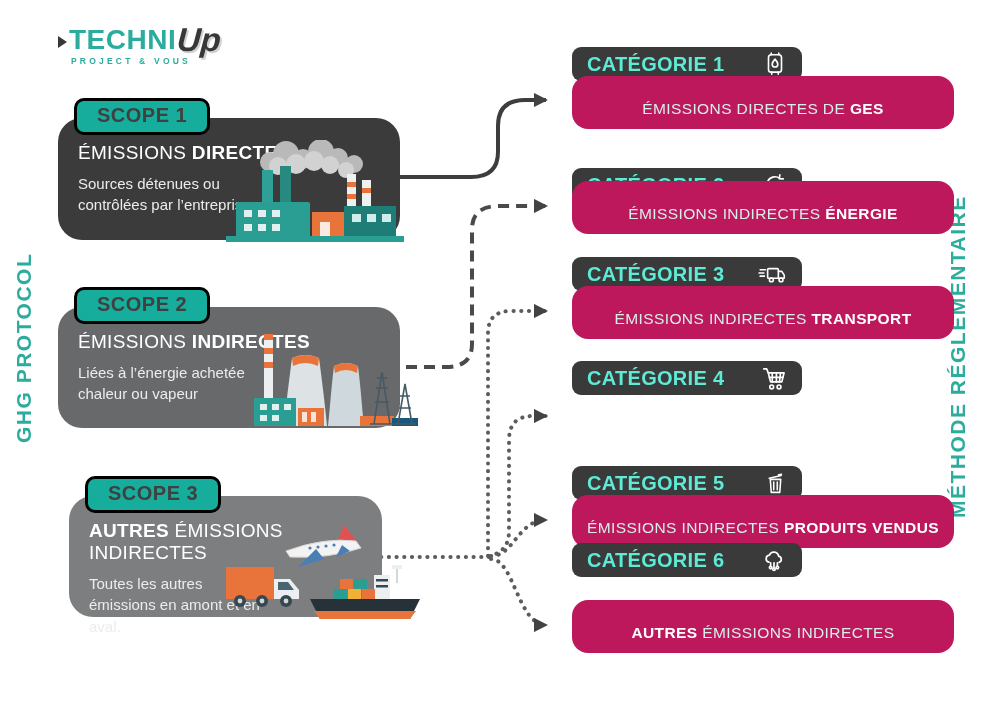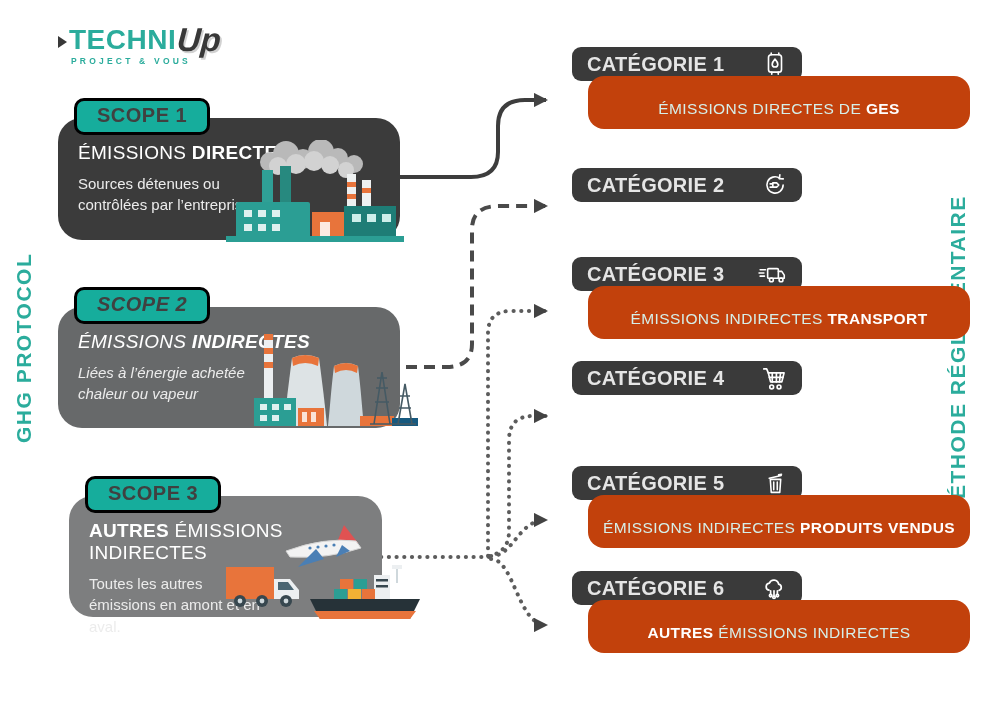--- a/index.html
+++ b/index.html
@@ -19,36 +19,36 @@
   .side-label { position:absolute; writing-mode:vertical-rl; transform:rotate(180deg); color:#2bac9c; font-size:21px; font-weight:600; letter-spacing:1.5px; text-align:center; white-space:nowrap; }
   .side-label.left { left:12px; top:248px; height:200px; }
   .side-label.right { left:946px; top:190px; height:334px; }
 
   
   .connectors { position:absolute; left:0; top:0; pointer-events:none; }
 
   
   .scope-card { position:absolute; border-radius:24px; color:#fff; padding:24px 0 0 20px; }
   .scope-card.s1 { left:58px; top:118px; width:342px; height:122px; background:#3b3b3b; }
-  .scope-card.s2 { left:58px; top:307px; width:342px; height:121px; background:#67696a;font-style:italic; }
+  .scope-card.s2 { left:58px; top:307px; width:342px; height:121px; background:#67696a; }
   .scope-card.s3 { left:69px; top:496px; width:313px; height:121px; background:#7d7e7f; }
   .scope-badge { position:absolute; left:16px; top:-20px; background:#16ad9c; color:#404040; font-size:20px; font-weight:700; letter-spacing:.5px; padding:3px 20px 5px; border-radius:10px; border:3px solid #000000; }
   .scope-title { font-size:19px; letter-spacing:.3px; margin-bottom:9px; font-weight:400; }
   .scope-title b { font-weight:700; }
   .scope-desc { font-size:15px; line-height:1.42; color:#ececec; width:182px; }
   .illus { position:absolute; }
   .illus.factory { right:-4px; bottom:-2px; }
   .illus.plant { right:-22px; bottom:-4px; }
   .illus.transport { right:-38px; bottom:-16px; }
 
   
-  .cat-box { position:absolute; left:588px; width:382px; height:53px; background:#c2410c; border-radius:16px; display:flex; align-items:center; justify-content:center; padding-top:12px; }
+  .cat-box { position:absolute; left:572px; width:382px; height:53px; background:#be185d; border-radius:16px; display:flex; align-items:center; justify-content:center; padding-top:12px; }
   .cat-label { font-size:15.5px; letter-spacing:.4px; color:#d6efe9; text-align:center; white-space:nowrap; }
   .cat-label b { color:#ffffff; font-weight:700; }
-  .cat-badge { position:absolute; left:572px; width:230px; height:34px; background:#3a3a3a; border-radius:9px; display:flex; align-items:center; justify-content:space-between; padding:0 14px 0 15px; color:#e5e5e5; }
+  .cat-badge { position:absolute; left:572px; width:230px; height:34px; background:#3a3a3a; border-radius:9px; display:flex; align-items:center; justify-content:space-between; padding:0 14px 0 15px; color:#5eead4; }
   .cat-badge .cat-badge-label { font-size:20px; font-weight:700; letter-spacing:.3px; }
   .cat-badge svg { display:block; }
 </style>
 </head>
 <body>
 
 <div class="canvas">
 
   <svg class="connectors" width="1000" height="708" viewBox="0 0 1000 708">
     <defs>
@@ -224,20 +224,23 @@
 
   <div class="cat-badge" style="top:168px">
     <span class="cat-badge-label">CATÉGORIE 2</span>
     <svg width="26" height="26" viewBox="0 0 24 24" fill="none" stroke="#fff" stroke-width="1.5" stroke-linecap="round" stroke-linejoin="round">
       <path d="M19.5 12a7.5 7.5 0 1 1-3.2-6.2"></path>
       <path d="M16.5 2.5 L16 6.2 L19.6 6.4"></path>
       <path d="M8.5 12h3.5l2-2-2-2H8.5z" transform="translate(1.5 2)"></path>
       <path d="M8 10.5H6 M8 13.5H6" transform="translate(1.5 0.5)"></path>
     </svg>
   </div>
+  <div class="cat-box" style="top:181px">
+    <div class="cat-label"><span>ÉMISSIONS INDIRECTES </span><b>ÉNERGIE</b><span></span></div>
+  </div>
 
   <div class="cat-badge" style="top:257px">
     <span class="cat-badge-label">CATÉGORIE 3</span>
     <svg width="30" height="26" viewBox="0 0 28 24" fill="none" stroke="#fff" stroke-width="1.5" stroke-linecap="round" stroke-linejoin="round">
       <rect x="9" y="7" width="10" height="9" rx="1"></rect>
       <path d="M19 9.5h3.2L24.5 13v3H19"></path>
       <circle cx="12.5" cy="17.5" r="1.8"></circle>
         <circle cx="21.5" cy="17.5" r="1.8"></circle>
       <path d="M2 8h5 M1 11h4.5 M2 14h4"></path>
     </svg>
@@ -262,21 +265,21 @@
     <svg width="25" height="26" viewBox="0 0 24 24" fill="none" stroke="#fff" stroke-width="1.5" stroke-linecap="round" stroke-linejoin="round">
       <path d="M7 8.5h10l-.9 12.5H7.9z"></path>
       <path d="M10.3 11v7.5 M13.7 11v7.5"></path>
       <path d="M6 7.5 L17.5 4.8 M15 4.2l2.8-.6"></path>
     </svg>
   </div>
   <div class="cat-box" style="top:495px">
     <div class="cat-label"><span>ÉMISSIONS INDIRECTES </span><b>PRODUITS VENDUS</b><span></span></div>
   </div>
 
-  <div class="cat-badge" style="top:571px">
+  <div class="cat-badge" style="top:543px">
     <span class="cat-badge-label">CATÉGORIE 6</span>
     <svg width="28" height="27" viewBox="0 0 24 24" fill="none" stroke="#fff" stroke-width="1.5" stroke-linecap="round" stroke-linejoin="round">
       <path d="M7.5 13.5a3.2 3.2 0 0 1 .4-6.3 4.3 4.3 0 0 1 8.2.9 2.9 2.9 0 0 1 .4 5.6"></path>
       <path d="M9 14v3 M12 14v4.5 M15 14v3"></path>
       <circle cx="9" cy="18.3" r="1.1"></circle>
         <circle cx="12" cy="19.8" r="1.1"></circle>
         <circle cx="15" cy="18.3" r="1.1"></circle>
     </svg>
   </div>
   <div class="cat-box" style="top:600px">

